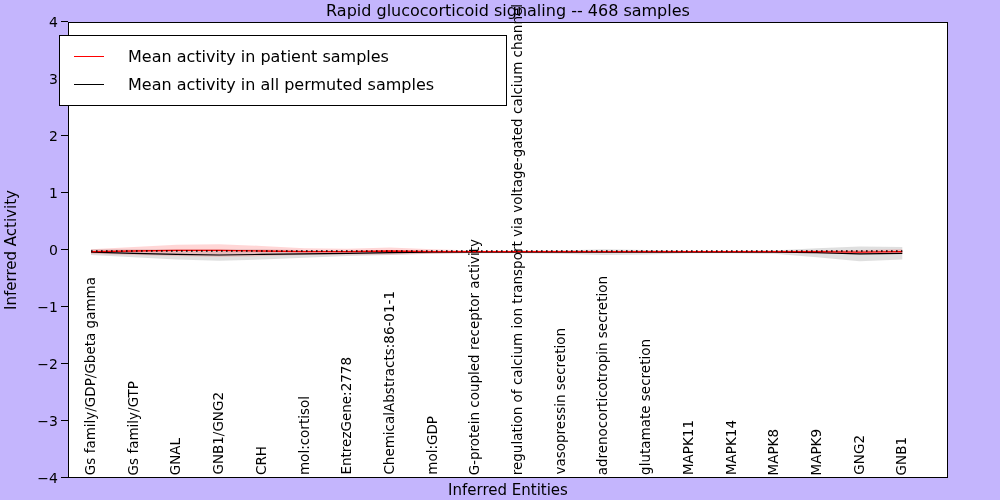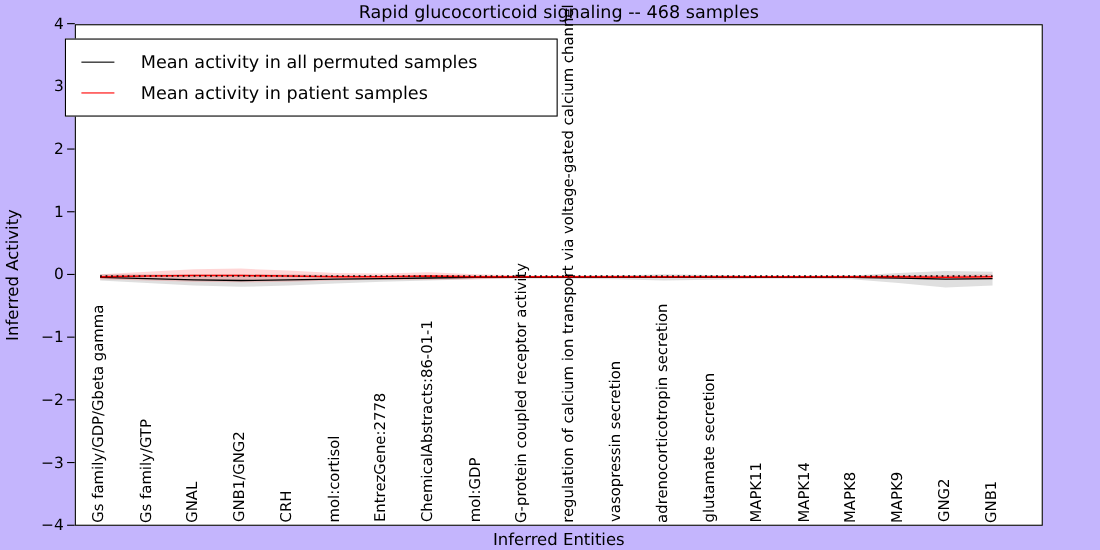--- a/index.html
+++ b/index.html
@@ -61,26 +61,26 @@
         <path d="M22.0,226.3L64.7,226.3L107.4,226.3L150.1,226.3L192.8,226.3L235.5,226.9L278.2,227.4L320.9,227.4L363.6,227.4L406.3,228.0L449.0,228.0L491.7,227.4L534.4,226.3L577.1,226.9L619.8,228.0L662.5,228.0L705.2,227.4L747.9,225.2L790.6,223.4L833.3,224.0L833.3,236.6L790.6,238.3L747.9,234.3L705.2,230.8L662.5,230.3L619.8,230.3L577.1,231.4L534.4,232.0L491.7,230.8L449.0,230.3L406.3,230.3L363.6,230.8L320.9,232.0L278.2,233.1L235.5,234.8L192.8,236.6L150.1,237.7L107.4,236.6L64.7,234.3L22.0,232.0Z" fill="rgba(80,80,80,0.18)" stroke="none"></path>
         <path d="M22.0,226.3L64.7,224.0L107.4,221.7L150.1,221.2L192.8,222.9L235.5,225.2L278.2,225.7L320.9,224.6L363.6,226.3L406.3,227.4L449.0,227.4L491.7,227.4L534.4,227.4L577.1,227.4L619.8,227.4L662.5,227.4L705.2,227.4L747.9,226.9L790.6,226.9L833.3,226.3L833.3,230.8L790.6,231.4L747.9,230.3L705.2,229.7L662.5,229.7L619.8,229.7L577.1,229.7L534.4,229.7L491.7,229.7L449.0,229.7L406.3,229.7L363.6,230.8L320.9,231.4L278.2,231.4L235.5,232.0L192.8,233.1L150.1,233.7L107.4,233.1L64.7,232.0L22.0,230.8Z" fill="rgba(255,0,0,0.16)" stroke="none"></path>
         <path d="M22.0,229.1L64.7,230.3L107.4,231.4L150.1,232.0L192.8,231.4L235.5,230.8L278.2,230.3L320.9,229.7L363.6,229.1L406.3,229.1L449.0,229.1L491.7,229.1L534.4,229.1L577.1,229.1L619.8,229.1L662.5,229.1L705.2,229.1L747.9,229.7L790.6,230.8L833.3,230.3" fill="none" stroke="#000000" stroke-width="1.2"></path>
         <path d="M22.0,228.6L64.7,228.0L107.4,227.4L150.1,227.4L192.8,228.0L235.5,228.6L278.2,228.6L320.9,228.0L363.6,228.6L406.3,228.6L449.0,228.6L491.7,228.6L534.4,228.6L577.1,228.6L619.8,228.6L662.5,228.6L705.2,228.6L747.9,228.6L790.6,229.1L833.3,228.6" fill="none" stroke="#ff0000" stroke-width="1.4"></path>
         <path d="M22.0,228.0L833.3,228.0" fill="none" stroke="#000000" stroke-width="1.4" stroke-dasharray="1.6 3.4"></path>
       </svg>
   </div>
 
   <div class="legend" id="legend-box">
       <div class="legend-row">
+        <div class="legend-line" style="border-top-color: rgb(255, 0, 0);"></div>
+        <div class="legend-text">Mean activity in patient samples</div>
+      </div>
+      <div class="legend-row">
         <div class="legend-line" style="border-top-color: rgb(0, 0, 0);"></div>
         <div class="legend-text">Mean activity in all permuted samples</div>
-      </div>
-      <div class="legend-row">
-        <div class="legend-line" style="border-top-color: rgb(255, 0, 0);"></div>
-        <div class="legend-text">Mean activity in patient samples</div>
       </div>
     </div>
 <div class="ytick" style="left: 61px; top: 21px;"></div>
     <div class="yticklabel" style="left: 26px; width: 32px; top: 15px;">4</div>
     <div class="ytick" style="left: 61px; top: 78px;"></div>
     <div class="yticklabel" style="left: 26px; width: 32px; top: 72px;">3</div>
     <div class="rtick" style="left: 941px; top: 78px;"></div>
     <div class="ytick" style="left: 61px; top: 135px;"></div>
     <div class="yticklabel" style="left: 26px; width: 32px; top: 129px;">2</div>
     <div class="rtick" style="left: 941px; top: 135px;"></div>

